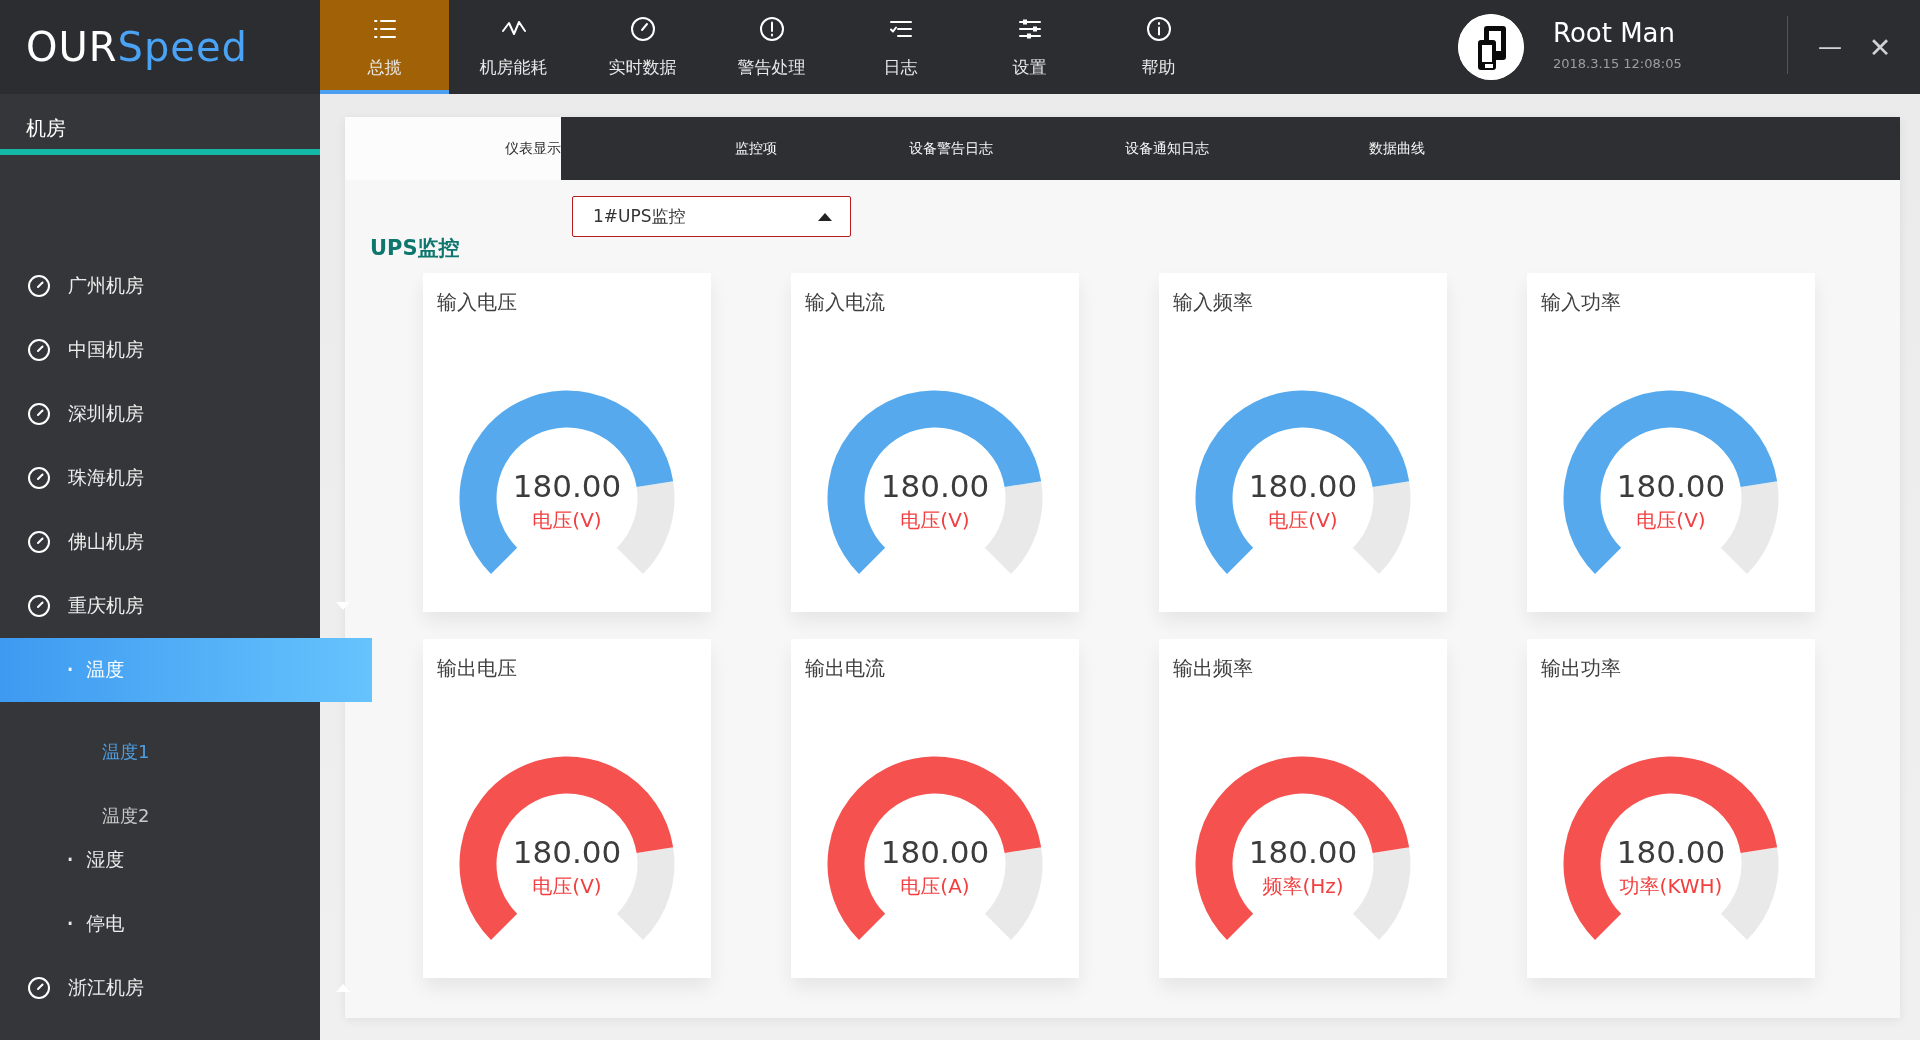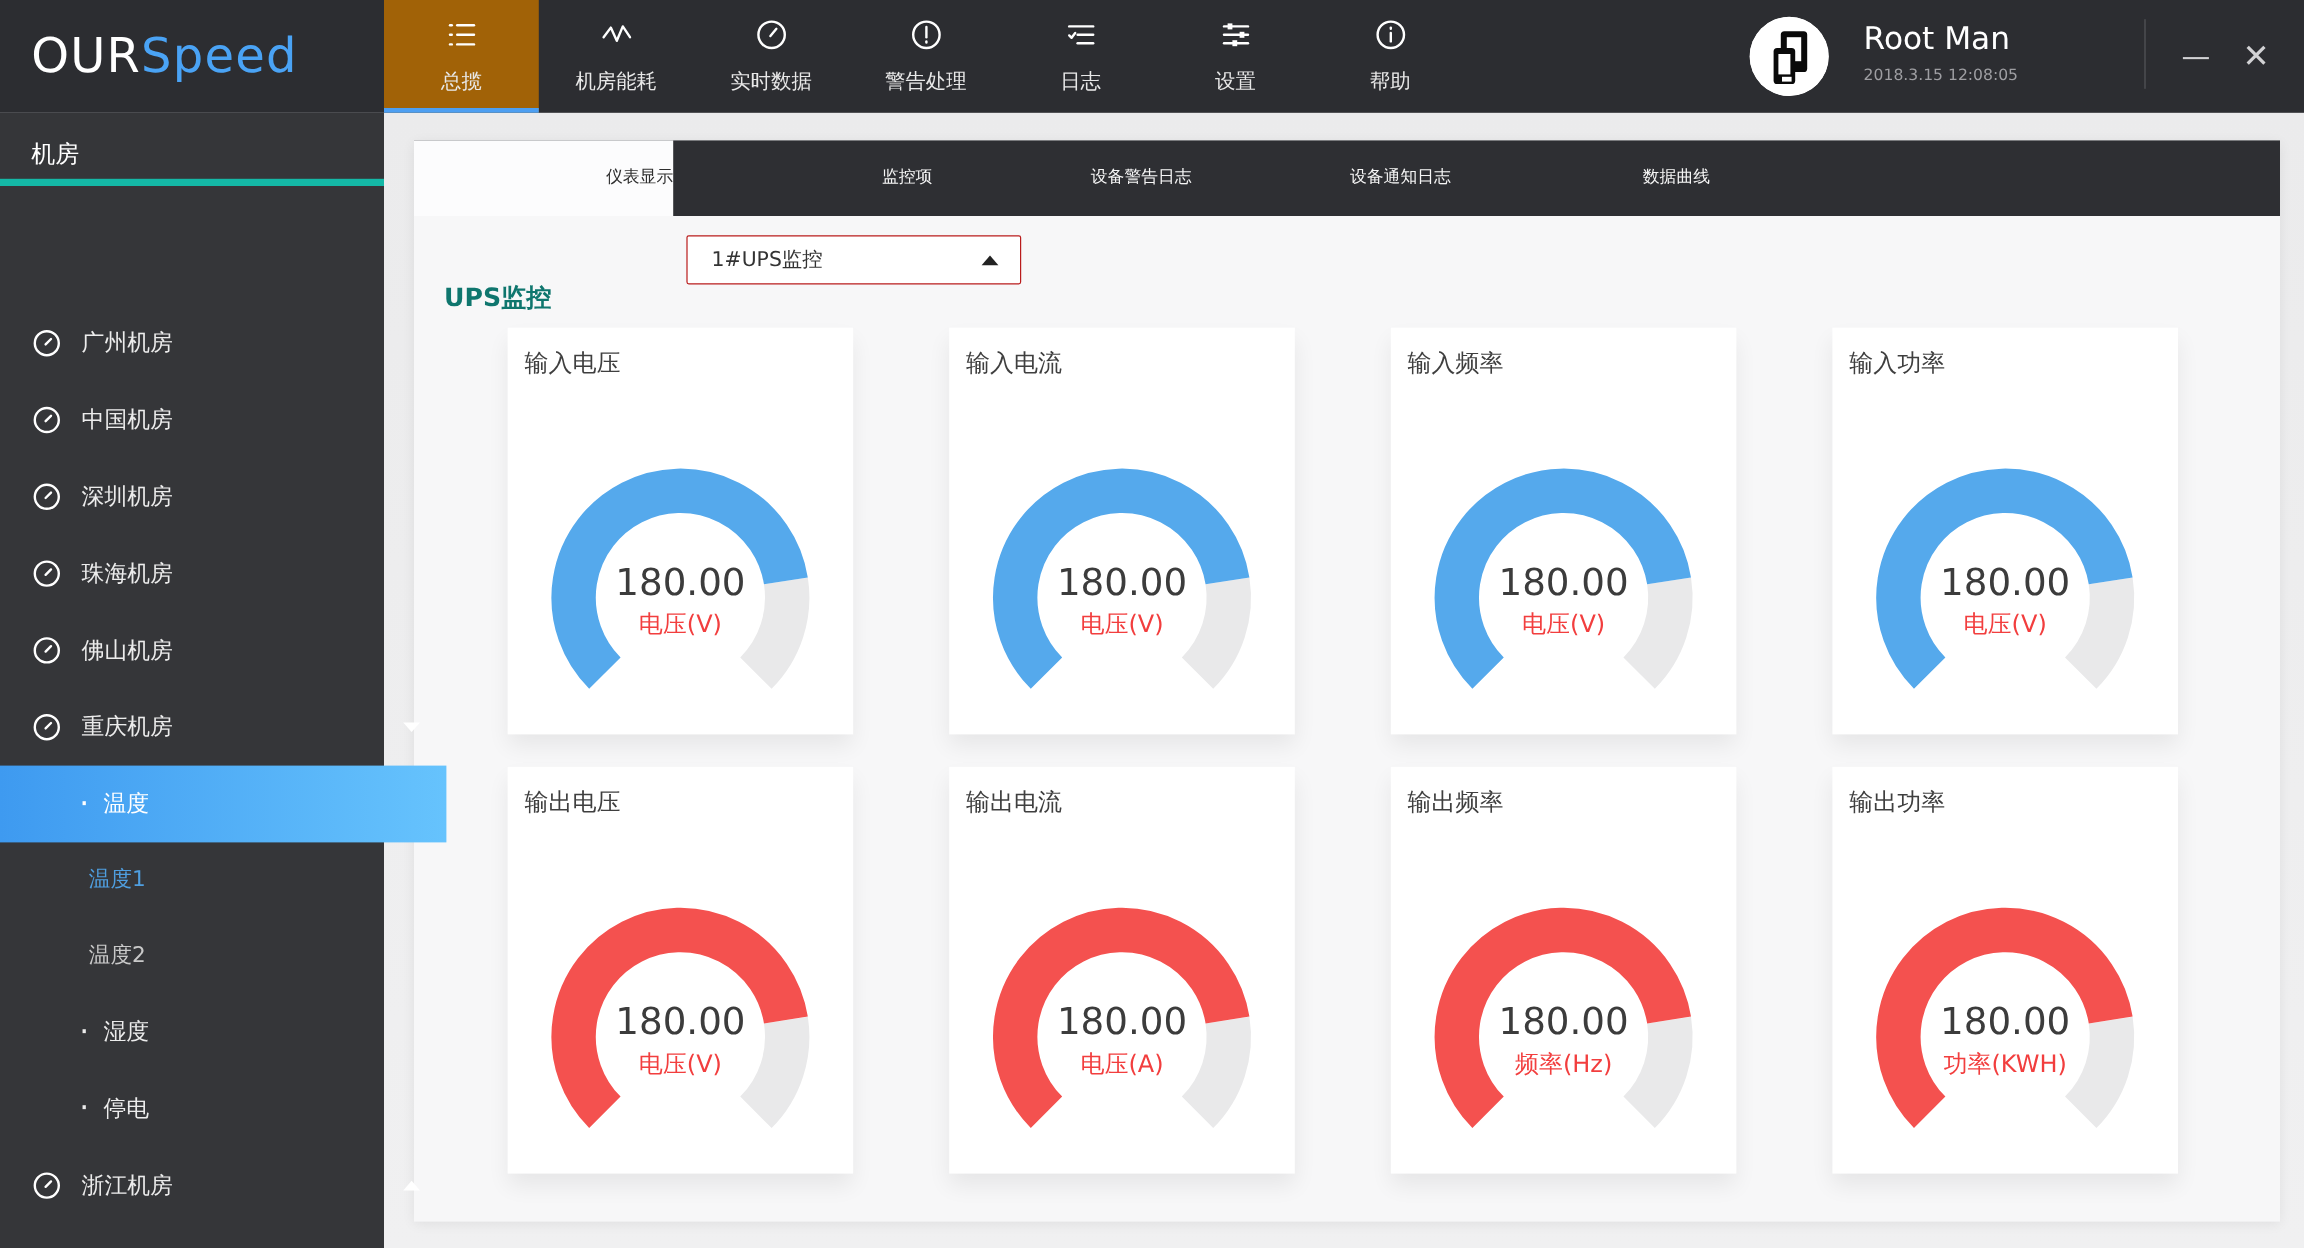--- a/index.html
+++ b/index.html
@@ -25,21 +25,21 @@
   .win-min { left:1806px; font-size:24px; }
   .win-close { left:1856px; font-size:27px; }
 
   
   .sidebar { position:absolute; left:0; top:94px; width:320px; height:946px; background:#353639; z-index:4; }
   .sb-title { position:absolute; left:0; top:0; width:320px; height:61px; border-bottom:6px solid #14b8a6; color:#ffffff; font-size:20px; display:flex; align-items:center; padding:14px 0 0 26px; }
   .sb-item { position:absolute; left:0; width:372px; height:64px; display:flex; align-items:center; color:#ececec; font-size:19px; cursor:pointer; }
   .sb-item .sb-icon { margin:0 16px 0 26px; display:flex; }
   .sb-item.selected { background:linear-gradient(90deg,var(--sidebar-selected-start),var(--sidebar-selected-end)); color:#ffffff; }
   .sb-bullet { margin:0 12px 0 66px; font-size:26px; line-height:19px; }
-  .sb-sub2 { padding-left:74px; font-size:18px; color:#c9c9c9; }
+  .sb-sub2 { padding-left:102px; font-size:18px; color:#c9c9c9;align-items:flex-end; }
   .sb-sub2.hl { color:var(--subitem-blue); }
   .sb-arrow { position:absolute; right:22px; width:0; height:0; border-left:7px solid transparent; border-right:7px solid transparent; }
   .sb-arrow.up { border-bottom:8px solid #ffffff; }
   .sb-arrow.down { border-top:8px solid #ffffff; }
 
   
   .content-bg { position:absolute; left:320px; top:94px; width:1600px; height:946px; background:linear-gradient(#ebebec,#f0f0f1); }
   .panel { position:absolute; left:345px; top:117px; width:1555px; height:901px; background:#f7f7f8; box-shadow:0 2px 10px rgba(0,0,0,0.07); }
   .tabbar { position:absolute; left:0; top:0; width:1555px; height:63px; background:#2e2f33; display:flex; }
   .tab { width:216px; height:63px; line-height:63px; text-align:right; font-size:14px; color:#f6f6f6; cursor:pointer; }

